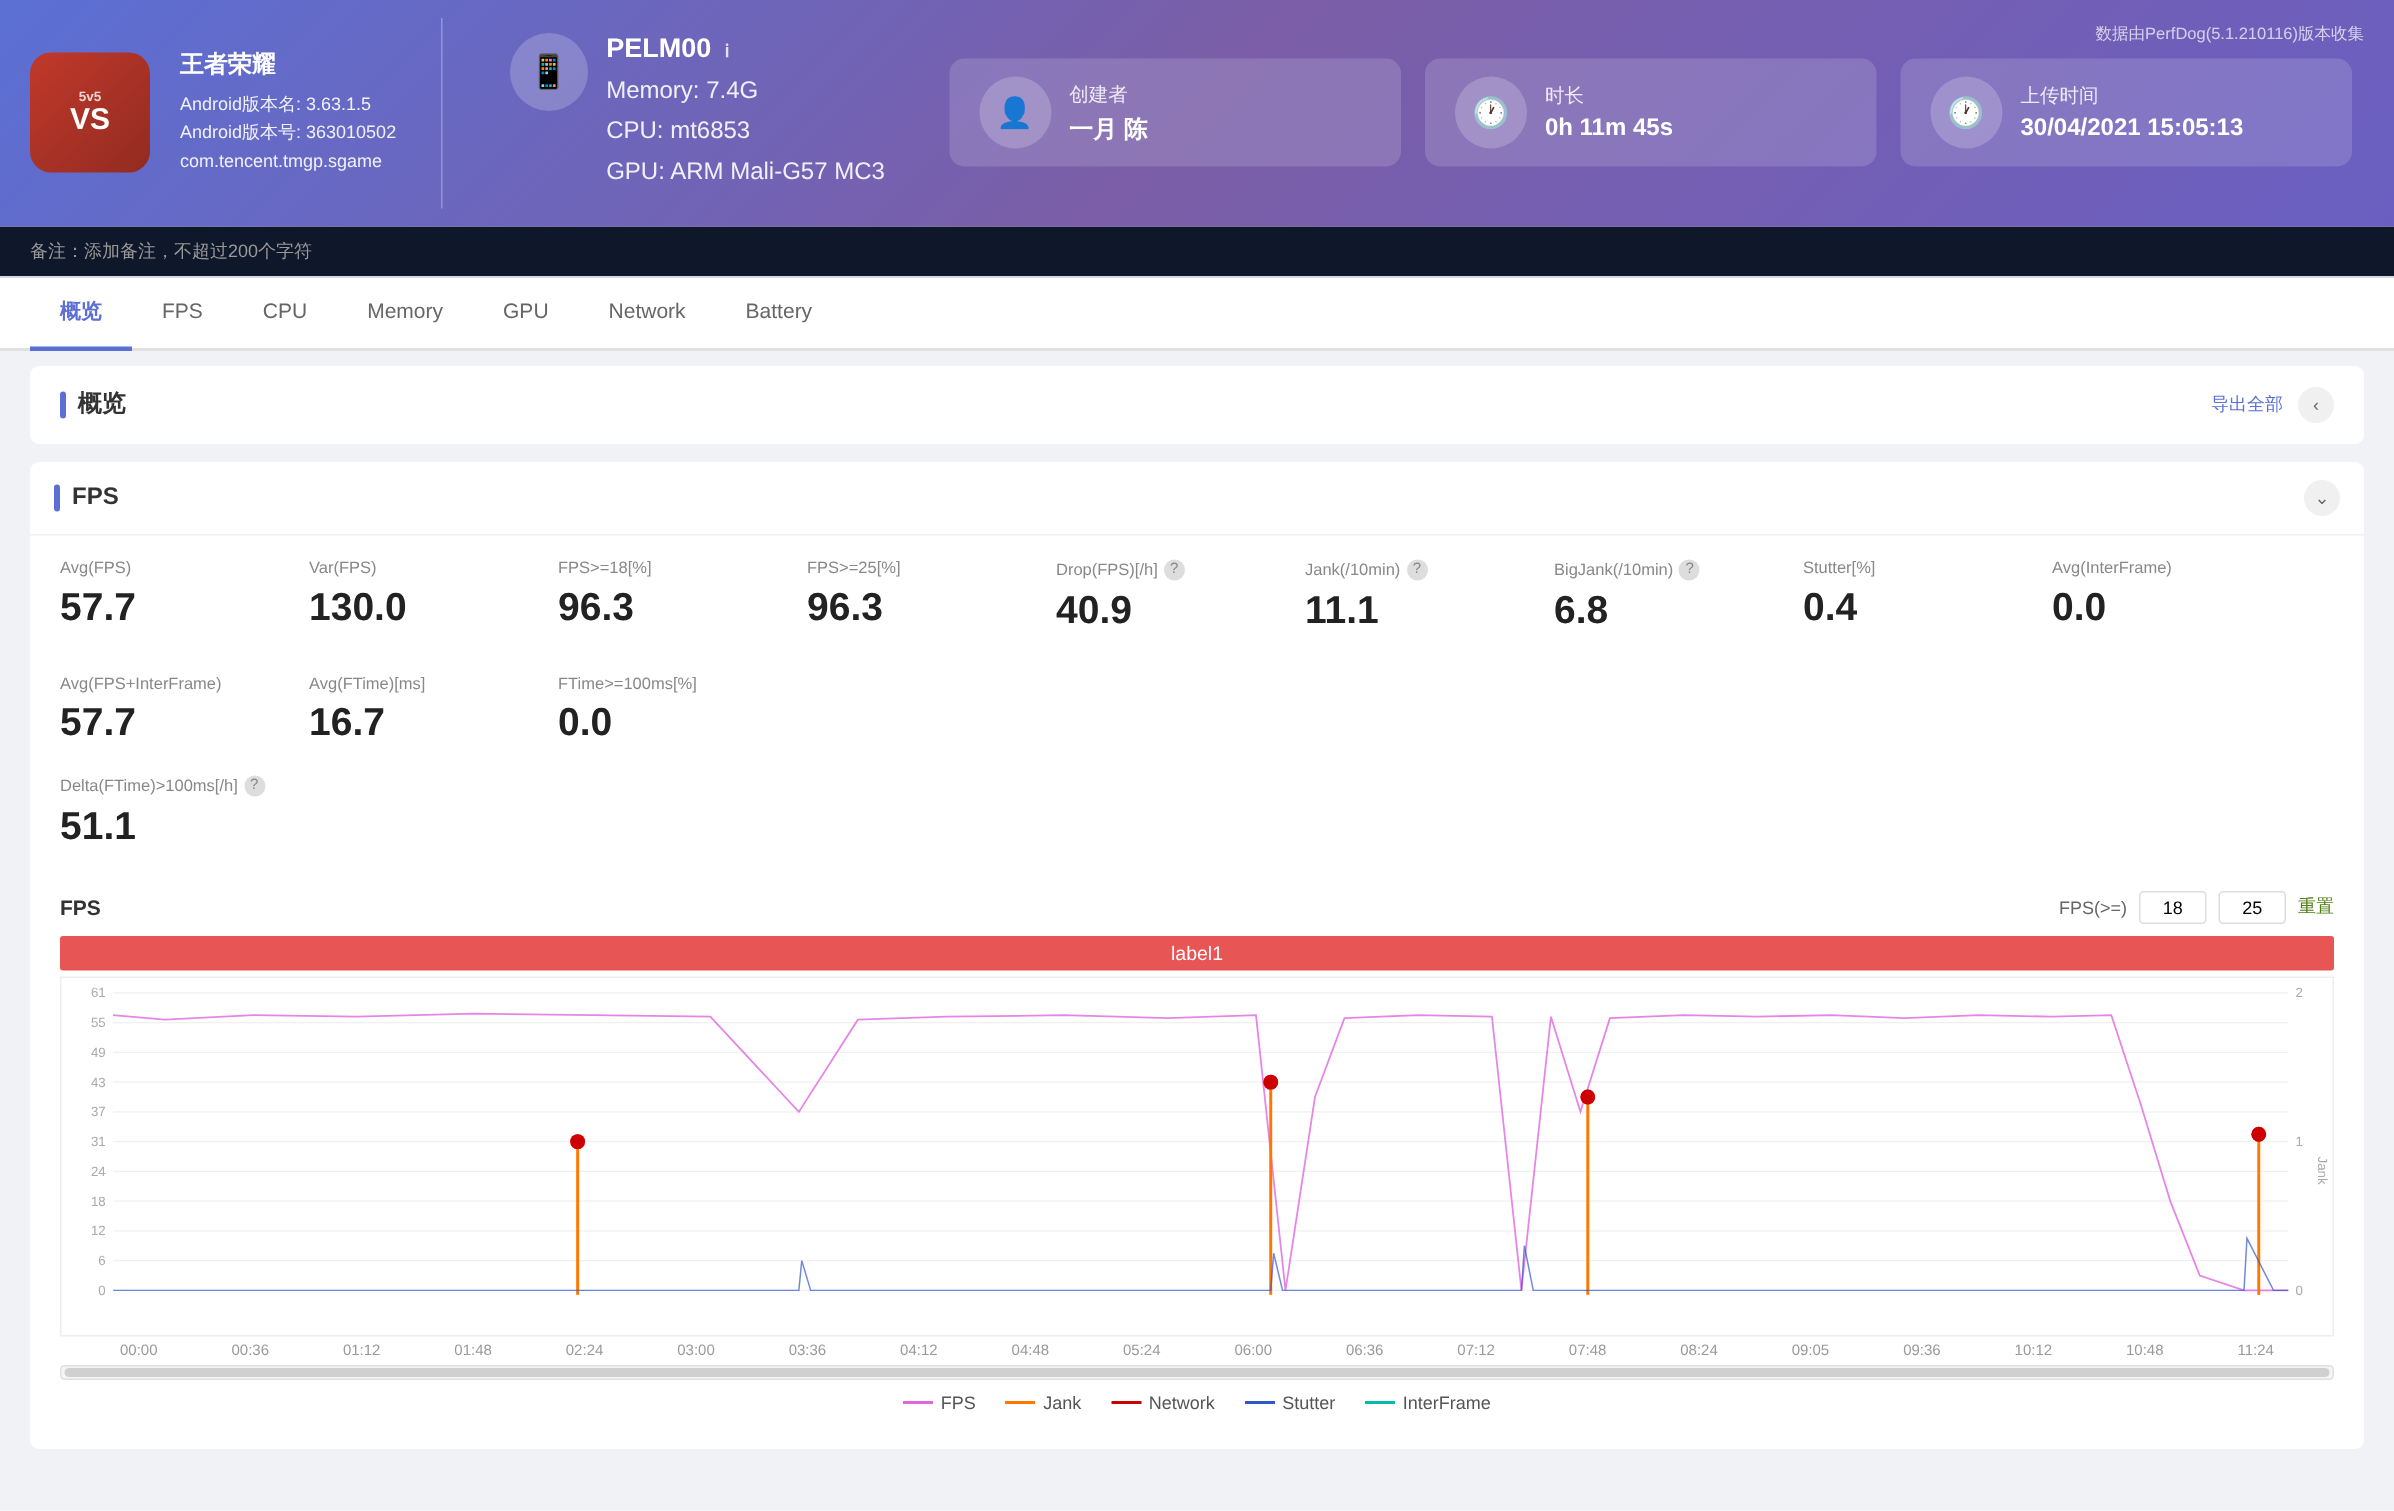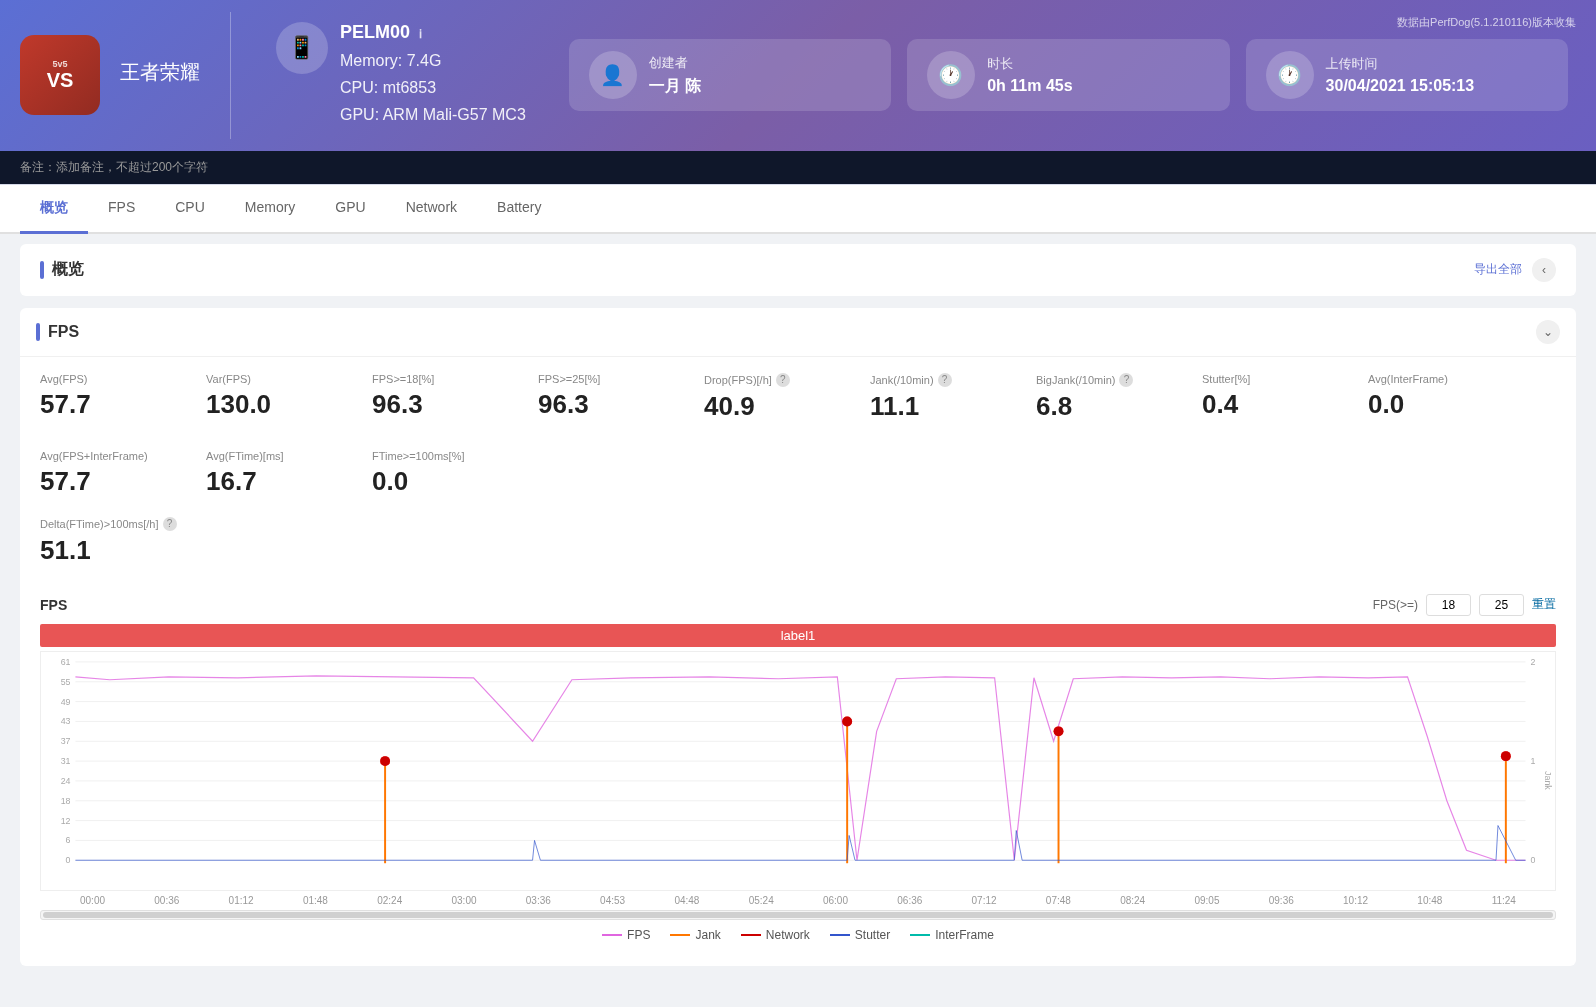--- a/index.html
+++ b/index.html
@@ -1,21 +1,21 @@
 <!DOCTYPE html>
 <html><head>
   <meta charset="utf-8">
   <style>
     * { margin: 0; padding: 0; box-sizing: border-box; }
     body { font-family: 'Microsoft YaHei', Arial, sans-serif; background: #f0f2f5; font-size: 13px; color: #333; width: 1596px; }
 
     
     .header { background: linear-gradient(135deg, #5b6fd4 0%, #7b5ea7 50%, #6a5fc1 100%); color: white; padding: 12px 20px; display: flex; align-items: center; gap: 20px; min-height: 130px; }
     .app-info { flex-shrink: 0; }
-    .app-name { font-size: 20px; font-weight: normal; margin-bottom: 6px; }
+    .app-name { font-size: 16px; font-weight: bold; margin-bottom: 6px; }
     .app-meta { font-size: 12px; opacity: 0.9; line-height: 1.6; }
     .divider-v { width: 1px; background: rgba(255,255,255,0.3); align-self: stretch; margin: 0 10px; }
     .device-card { display: flex; align-items: flex-start; gap: 12px; padding: 10px 15px; }
     .device-icon-circle { width: 52px; height: 52px; border-radius: 50%; background: rgba(255,255,255,0.2); display: flex; align-items: center; justify-content: center; font-size: 22px; flex-shrink: 0; }
     .device-info .device-title { font-size: 18px; font-weight: bold; margin-bottom: 4px; }
     .device-info .device-sub { font-size: 16px; opacity: 0.9; line-height: 1.7; }
     .stats-grid { display: flex; gap: 0; flex: 1; }
     .stat-card { display: flex; align-items: center; gap: 12px; background: rgba(255,255,255,0.15); border-radius: 10px; padding: 12px 20px; margin: 0 8px; flex: 1; }
     .stat-icon { width: 48px; height: 48px; border-radius: 50%; background: rgba(255,255,255,0.2); display: flex; align-items: center; justify-content: center; font-size: 20px; flex-shrink: 0; }
     .stat-label { font-size: 13px; opacity: 0.85; margin-bottom: 4px; }
@@ -47,21 +47,21 @@
     .fps-stat-label { font-size: 11px; color: #888; margin-bottom: 4px; display: flex; align-items: center; gap: 4px; }
     .fps-stat-value { font-size: 26px; font-weight: bold; color: #222; }
     .help-icon { display: inline-flex; align-items: center; justify-content: center; width: 14px; height: 14px; border-radius: 50%; background: #ddd; color: #888; font-size: 10px; cursor: pointer; }
 
     
     .chart-section { padding: 12px 20px 16px; }
     .chart-toolbar { display: flex; align-items: center; justify-content: space-between; margin-bottom: 8px; }
     .chart-title { font-size: 14px; font-weight: 600; color: #333; }
     .fps-filter { display: flex; align-items: center; gap: 8px; font-size: 12px; color: #666; }
     .fps-filter input { width: 45px; border: 1px solid #ddd; border-radius: 3px; padding: 3px 6px; text-align: center; font-size: 12px; }
-    .reset-btn { color: #0369a1; cursor: pointer; font-size: 12px; background: none; border: none; }
+    .reset-btn { color: #4d7c0f; cursor: pointer; font-size: 12px; background: none; border: none; }
     .chart-label-bar { background: #e85555; color: white; text-align: center; padding: 4px 0; font-size: 13px; margin-bottom: 4px; border-radius: 2px; }
     
     
     .chart-svg-wrapper { position: relative; width: 100%; }
     .chart-svg-wrapper svg { display: block; }
 
     
     .chart-legend { display: flex; align-items: center; gap: 20px; padding: 8px 0; justify-content: center; font-size: 12px; color: #555; }
     .legend-item { display: flex; align-items: center; gap: 5px; }
     .legend-line { width: 20px; height: 2px; }
@@ -85,20 +85,25 @@
 
   <div class="app-game-icon">
     <div>
       <div style="font-size:9px;opacity:0.8">5v5</div>
       <div class="vs">VS</div>
     </div>
   </div>
 
   <div class="app-info">
     <div class="app-name">王者荣耀</div>
+    <div class="app-meta">
+      <div>Android版本名: 3.63.1.5</div>
+      <div>Android版本号: 363010502</div>
+      <div>com.tencent.tmgp.sgame</div>
+    </div>
   </div>
 
   <div class="divider-v"></div>
 
   <div class="device-card">
     <div class="device-icon-circle">📱</div>
     <div class="device-info">
       <div class="device-title">
         <span>PELM00</span>
         <span style="font-size:12px; opacity:0.8; margin-left:4px;">ℹ</span>
@@ -291,21 +296,21 @@
       </div>
 
       <div class="x-axis" style="padding: 4px 40px 0; display: flex; justify-content: space-between; font-size: 10px; color: #999;">
         <span>00:00</span>
         <span>00:36</span>
         <span>01:12</span>
         <span>01:48</span>
         <span>02:24</span>
         <span>03:00</span>
         <span>03:36</span>
-        <span>04:53</span>
+        <span>04:12</span>
         <span>04:48</span>
         <span>05:24</span>
         <span>06:00</span>
         <span>06:36</span>
         <span>07:12</span>
         <span>07:48</span>
         <span>08:24</span>
         <span>09:05</span>
         <span>09:36</span>
         <span>10:12</span>

